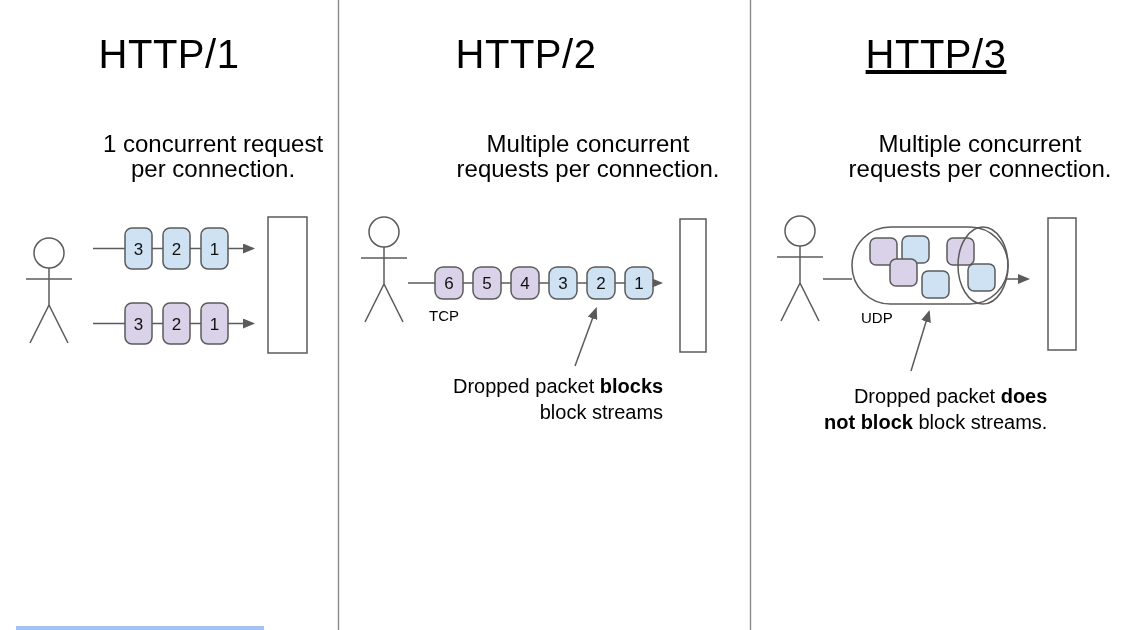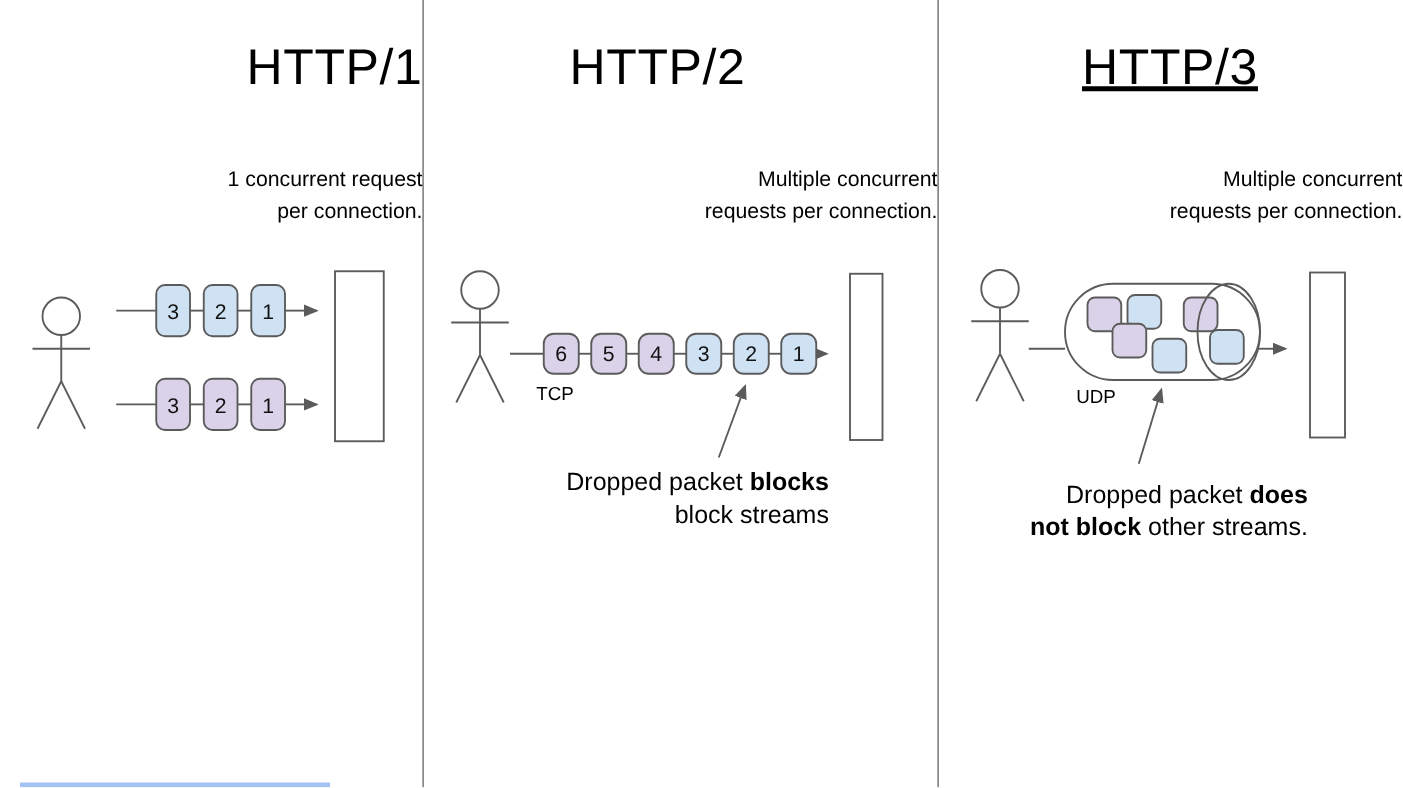--- a/index.html
+++ b/index.html
@@ -10,24 +10,24 @@
     --divider:#8a8a8a;
     --bottom-strip:#a4c2f4;
   }
   html,body{margin:0;padding:0;background:#fff;}
   #stage{
     position:relative;width:1122px;height:630px;background:#fff;overflow:hidden;
     font-family:"Liberation Sans", sans-serif;color:var(--text);
   }
   #drawing{position:absolute;left:0;top:0;width:1122px;height:630px;}
   .title{position:absolute;top:32px;font-size:40px;font-weight:400;text-align:center;letter-spacing:.5px;}
-  .title.c1{left:0;width:338px;text-align:right;}
+  .title.c1{left:0;width:338px;}
   .title.c2{left:320px;width:412px;}
   .title.c3{left:750px;width:372px;text-decoration:underline;}
-  .subtitle{position:absolute;top:131px;font-size:17px;line-height:25px;text-align:right;}
+  .subtitle{position:absolute;top:131px;font-size:24px;line-height:25px;text-align:center;margin-left:44px;}
   .subtitle.c1{left:0;width:338px;}
   .subtitle.c2{left:338px;width:412px;}
   .subtitle.c3{left:750px;width:372px;}
   .proto-label{position:absolute;font-size:15px;}
   .proto-label.tcp{left:429px;top:307px;}
   .proto-label.udp{left:861px;top:309px;}
   .caption{position:absolute;font-size:20px;line-height:26px;text-align:right;}
   .caption.c2{left:453px;top:373px;}
   .caption.c3{left:824px;top:383px;}
   .bottom-strip{position:absolute;left:16px;top:626px;width:248px;height:4px;background:var(--bottom-strip);}
@@ -166,17 +166,17 @@
   <div class="proto-label tcp">TCP</div>
   <div class="proto-label udp">UDP</div>
 
   <div class="caption c2">
     <div><span>Dropped packet </span><b>blocks</b></div>
     <div><span>block streams</span></div>
   </div>
 
   <div class="caption c3">
     <div><span>Dropped packet </span><b>does</b></div>
-    <div><b>not block</b><span> other streams.</span></div>
+    <div><b>not block</b><span> block streams.</span></div>
   </div>
 
   <div class="bottom-strip"></div>
 </div>
 
 </body></html>

